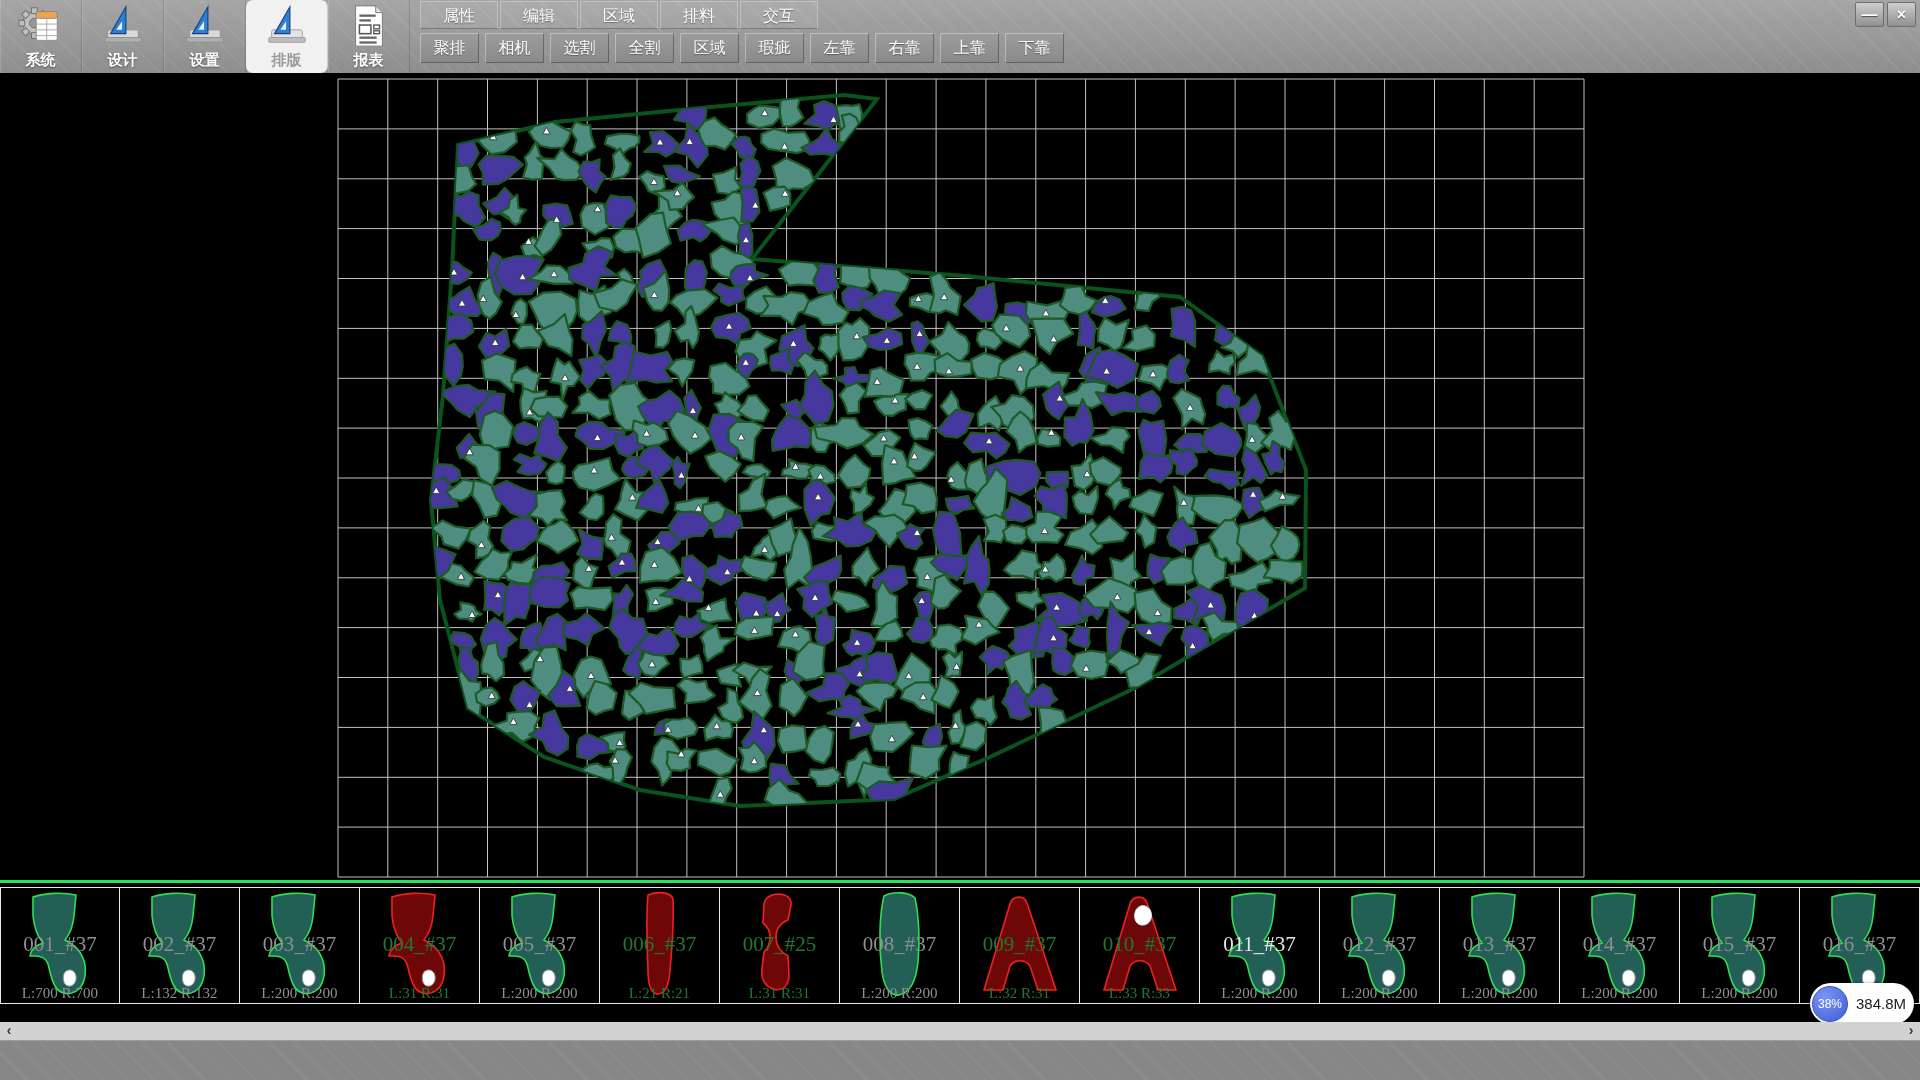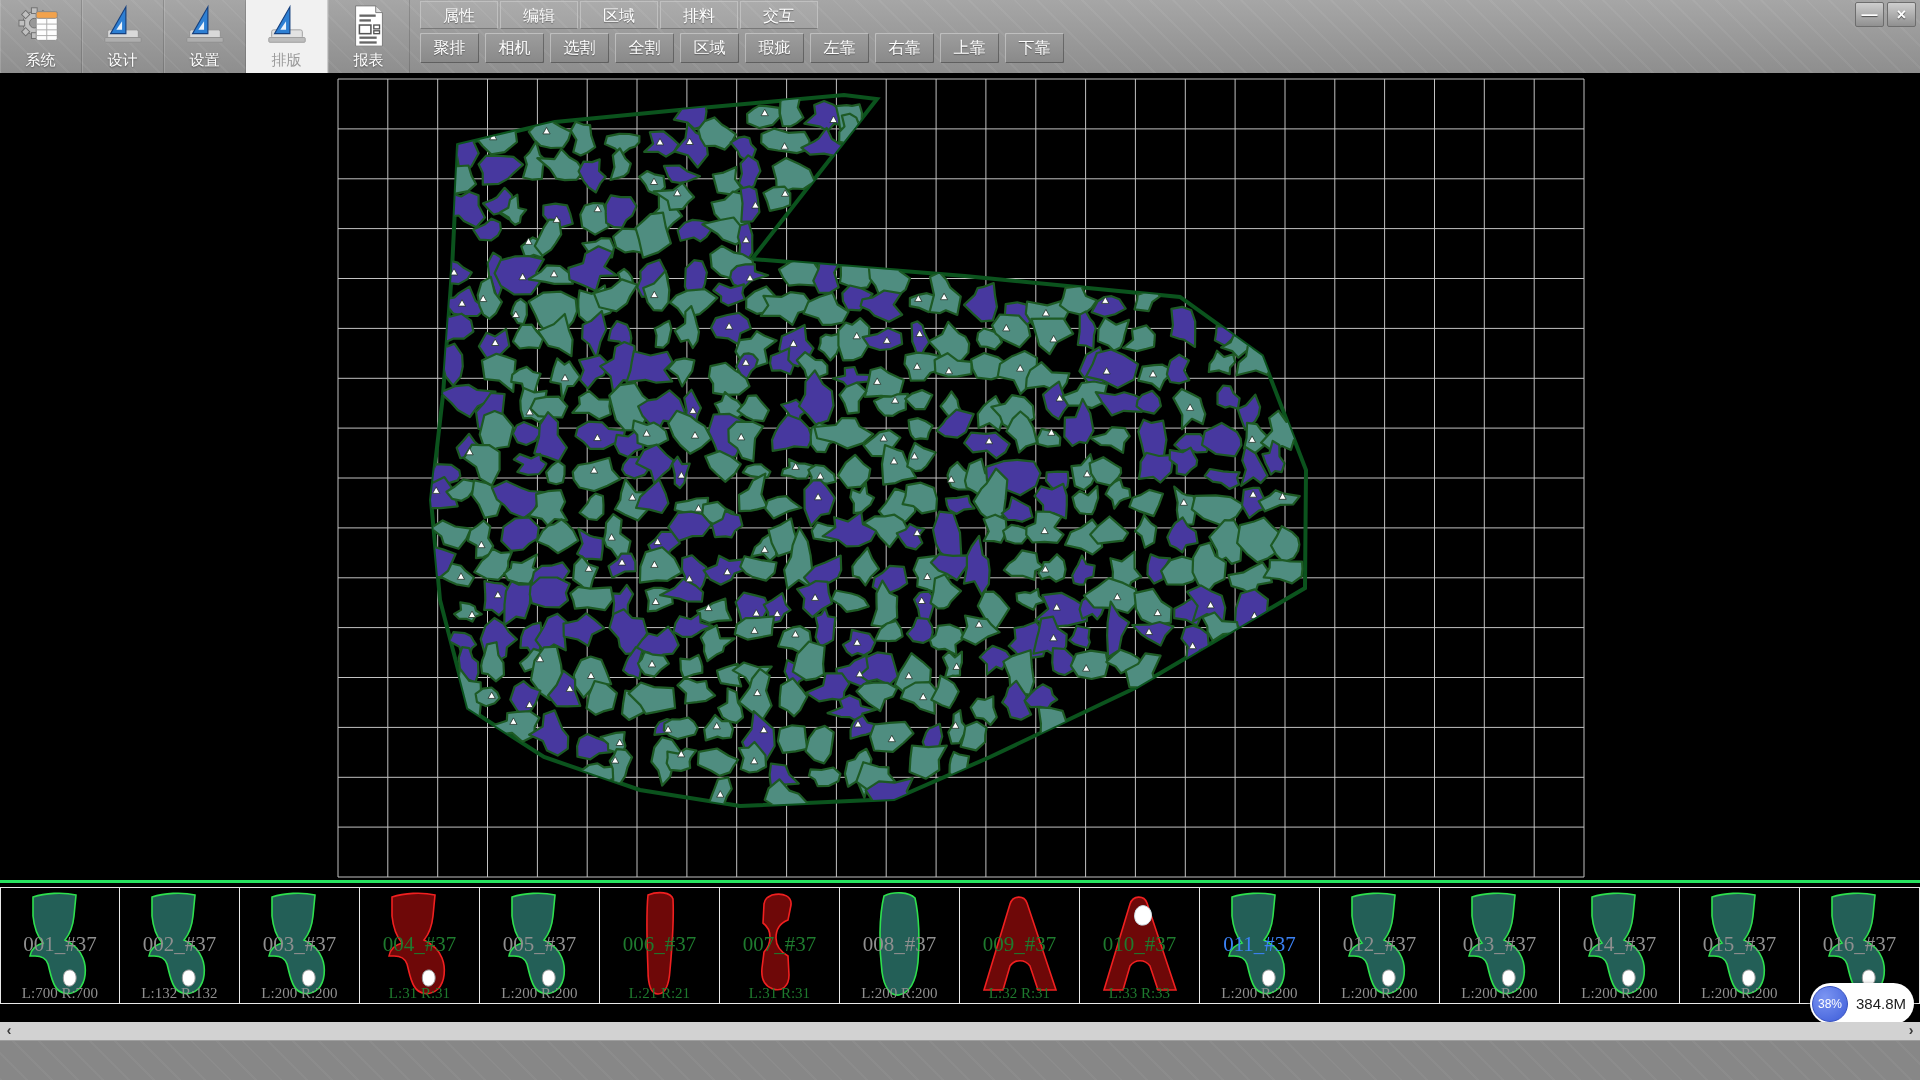--- a/index.html
+++ b/index.html
@@ -6,29 +6,29 @@
   html,body { width:1920px; height:1080px; overflow:hidden; background:#000; }
   body { font-family:"Liberation Sans", sans-serif; position:relative; }
 
   
   .toolbar {
     position:absolute; left:0; top:0; width:1920px; height:73px;
     background:linear-gradient(#a6a6a6,#8e8e8e);
     background-image:repeating-linear-gradient(45deg, rgba(255,255,255,.05) 0 2px, rgba(0,0,0,0) 2px 16px),
                      linear-gradient(#a6a6a6,#8e8e8e);
   }
-  .main-buttons { position:absolute; left:0; top:0; height:73px; display:flex; }
+  .main-buttons { position:absolute; left:0; top:0; height:73px; display:flex;font-weight:bold; }
   .main-btn {
     width:82px; height:73px; display:flex; flex-direction:column; align-items:center;
     justify-content:flex-start; padding-top:3px; cursor:pointer;
     border-right:1px solid rgba(0,0,0,.15); box-shadow:inset 1px 0 0 rgba(255,255,255,.15);
   }
   .main-btn .mb-icon { width:46px; height:46px; }
   .main-btn .mb-label { font-size:15px; color:#fff; text-shadow:0 1px 2px rgba(0,0,0,.45); margin-top:2px; }
-  .main-btn.selected { background:#f1f1f1; }
+  .main-btn.selected { background:#f1f1f1;border-radius:7px; }
   .main-btn.selected .mb-label { color:#9a9a9a; text-shadow:none; }
 
   .menu-rows { position:absolute; left:420px; top:1px; }
   .menu-row { display:flex; height:29px; }
   .menu-btn {
     width:78px; height:28px; line-height:27px; text-align:center; font-size:16px; color:#fff;
     text-shadow:0 1px 1px rgba(0,0,0,.4); cursor:pointer;
     background:rgba(255,255,255,.07);
     border:1px solid rgba(200,200,200,.75); border-bottom-color:rgba(110,110,110,.8);
     margin-right:2px;
@@ -861,21 +861,21 @@
         <svg viewBox="0 0 96 112">
           <path d="M36,5 C46,1 59,2 61,9 C62,30 60,58 58,80 C57,95 53,104 46,104 C39,104 36,95 36,80 C35,55 34,25 36,5 Z" fill="#6e0808" stroke="#f02020" stroke-width="1.6"></path>
         </svg>
         <div class="part-id" style="color:#1e7a2e">006_#37</div>
         <div class="part-lr" style="color:#1e7a2e">L:21 R:21</div>
       </div>
       <div class="part-cell">
         <svg viewBox="0 0 96 112">
           <path d="M40,5 C52,2 60,7 59,15 L56,30 C48,33 44,40 44,48 C44,56 49,62 56,66 L57,85 C57,96 50,102 41,99 C32,96 29,88 30,78 L32,62 C36,58 38,53 38,47 C38,41 35,36 31,33 L32,14 C33,8 36,7 40,5 Z" fill="#6e0808" stroke="#f02020" stroke-width="1.6"></path>
         </svg>
-        <div class="part-id" style="color:#1e7a2e">007_#37</div>
+        <div class="part-id" style="color:#1e7a2e">007_#25</div>
         <div class="part-lr" style="color:#1e7a2e">L:31 R:31</div>
       </div>
       <div class="part-cell">
         <svg viewBox="0 0 96 112">
           <path d="M32,6 C42,1 57,2 63,8 C67,26 68,52 66,72 C64,92 57,103 47,105 C38,106 32,97 30,82 C27,58 27,26 32,6 Z" fill="#235f57" stroke="#2ee04e" stroke-width="1.6"></path>
         </svg>
         <div class="part-id" style="color:#8f8f8f">008_#37</div>
         <div class="part-lr" style="color:#8f8f8f">L:200 R:200</div>
       </div>
       <div class="part-cell">
@@ -891,21 +891,21 @@
           <path d="M44,20 C48,13 57,15 59,22 C61,30 56,36 49,35 C43,34 41,26 44,20 Z" fill="#ffffff" stroke="#cfe8ef" stroke-width="1"></path>
         </svg>
         <div class="part-id" style="color:#1e7a2e">010_#37</div>
         <div class="part-lr" style="color:#1e7a2e">L:33 R:33</div>
       </div>
       <div class="part-cell">
         <svg viewBox="0 0 96 112">
           <path d="M20,7 C32,3 50,2 63,5 L61,26 C60,36 57,44 52,50 C60,54 67,60 70,68 C74,78 73,92 66,99 C58,106 47,105 42,96 C38,89 37,81 35,74 C33,68 28,66 22,66 L17,66 C18,59 23,55 30,53 C24,46 21,36 20,26 Z" fill="#235f57" stroke="#2ee04e" stroke-width="1.6"></path>
           <path d="M52,82 C56,78 62,80 63,86 C64,92 60,97 55,96 C50,95 49,86 52,82 Z" fill="#ffffff" stroke="#9a9a9a" stroke-width="1"></path>
         </svg>
-        <div class="part-id" style="color:#3b82f6">011_#37</div>
+        <div class="part-id" style="color:#e5e5e5">011_#37</div>
         <div class="part-lr" style="color:#8f8f8f">L:200 R:200</div>
       </div>
       <div class="part-cell">
         <svg viewBox="0 0 96 112">
           <path d="M20,7 C32,3 50,2 63,5 L61,26 C60,36 57,44 52,50 C60,54 67,60 70,68 C74,78 73,92 66,99 C58,106 47,105 42,96 C38,89 37,81 35,74 C33,68 28,66 22,66 L17,66 C18,59 23,55 30,53 C24,46 21,36 20,26 Z" fill="#235f57" stroke="#2ee04e" stroke-width="1.6"></path>
           <path d="M52,82 C56,78 62,80 63,86 C64,92 60,97 55,96 C50,95 49,86 52,82 Z" fill="#ffffff" stroke="#9a9a9a" stroke-width="1"></path>
         </svg>
         <div class="part-id" style="color:#8f8f8f">012_#37</div>
         <div class="part-lr" style="color:#8f8f8f">L:200 R:200</div>
       </div>

